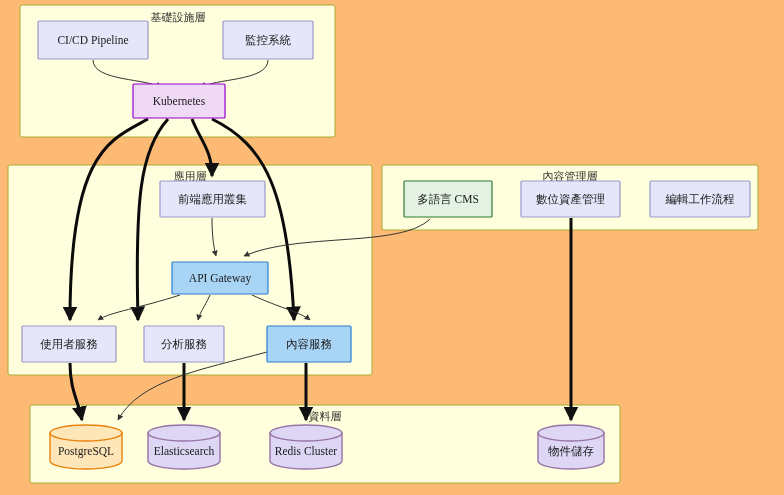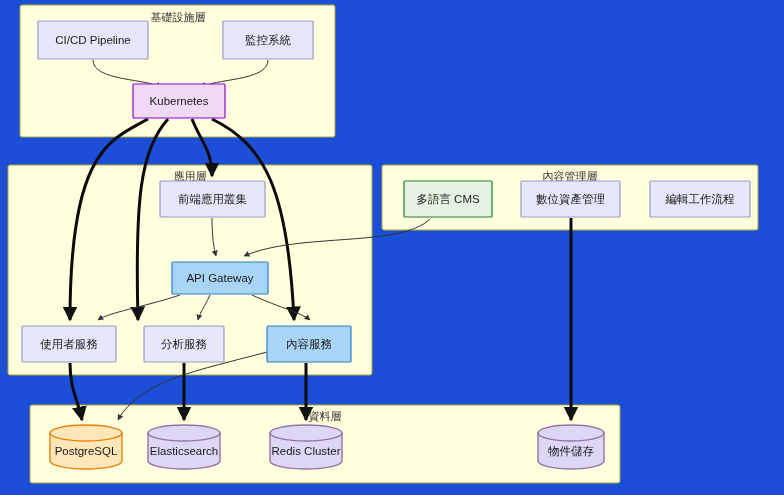--- a/index.html
+++ b/index.html
@@ -4,22 +4,22 @@
 <style>
   html, body {
     margin: 0;
     padding: 0;
     background: #ffffff;
   }
   #canvas {
     position: relative;
     width: 784px;
     height: 495px;
-    background: #1d4ed8;
-    font-family: Liberation Sans, sans-serif;
+    background: #fdba74;
+    font-family: Liberation Serif, serif;
     overflow: hidden;
   }
   svg#diagram {
     position: absolute;
     left: 0;
     top: 0;
     width: 784px;
     height: 495px;
   }
   .cluster-rect {

